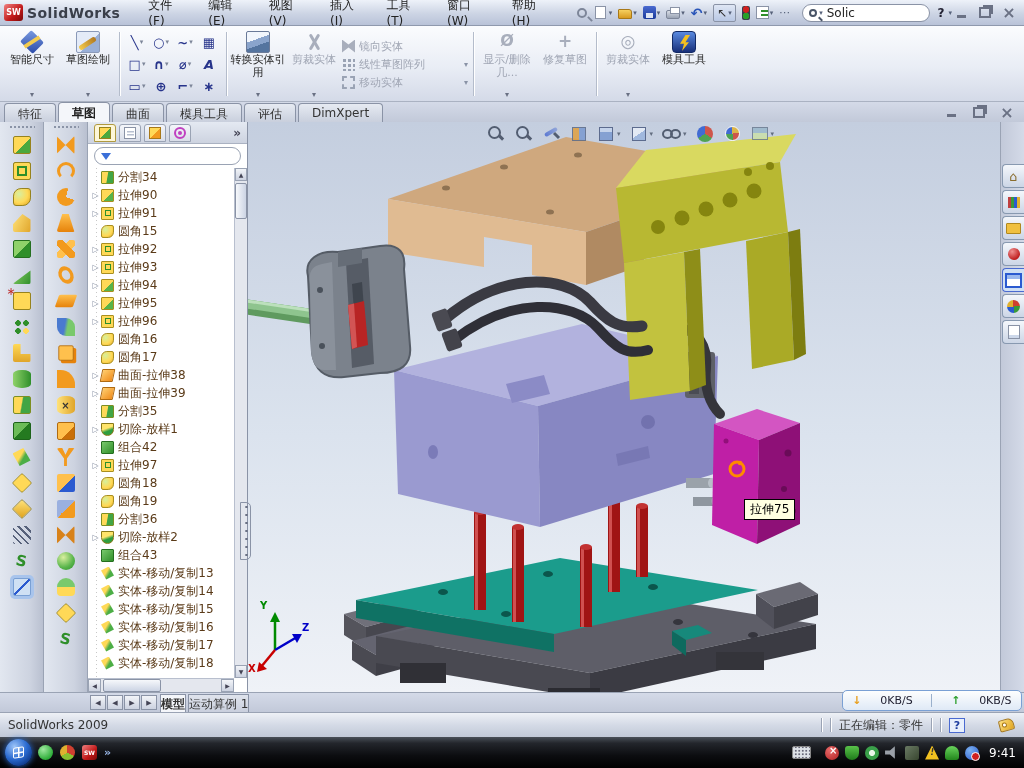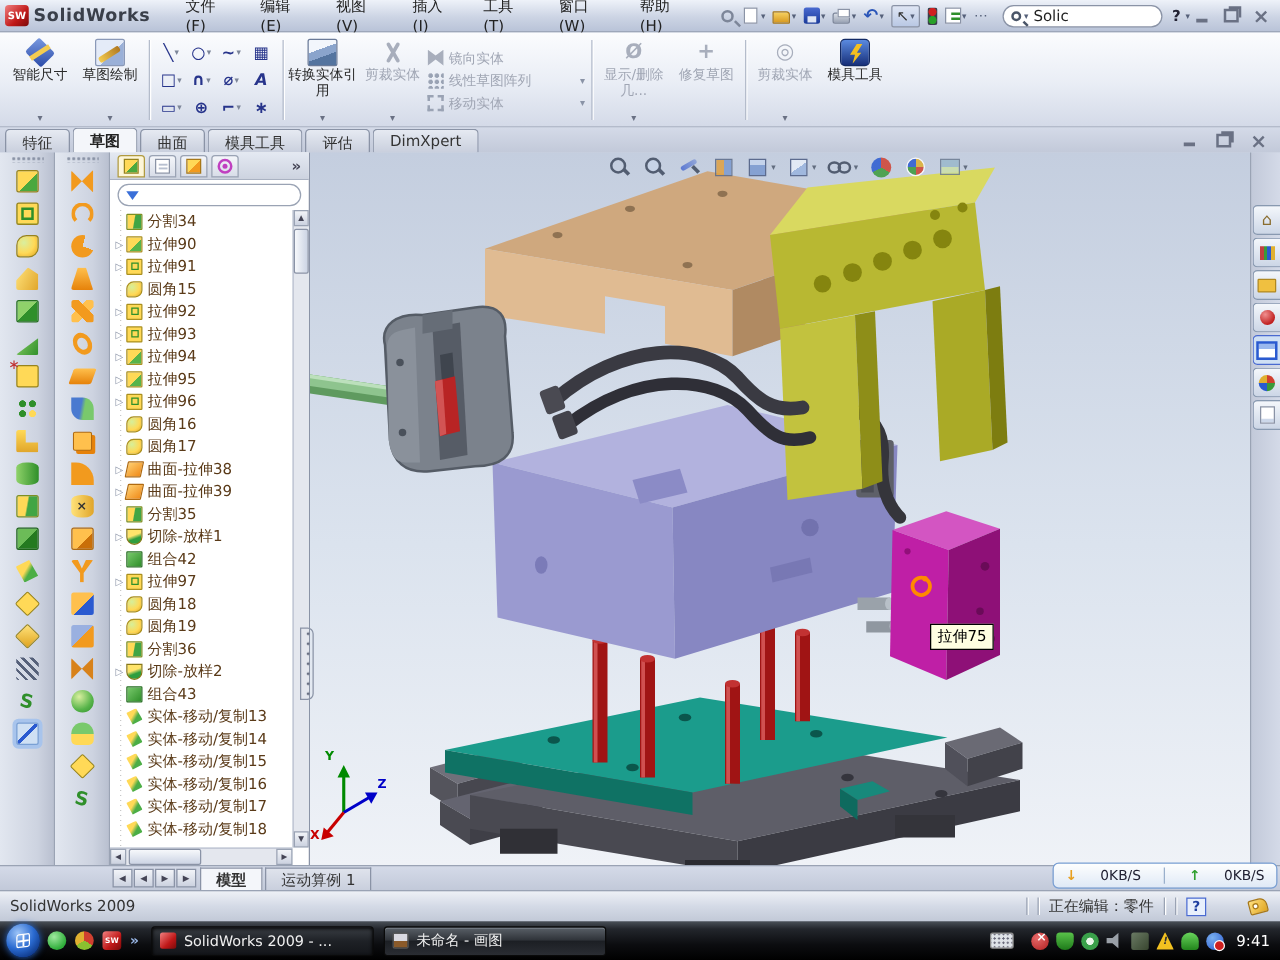--- a/index.html
+++ b/index.html
@@ -234,21 +234,21 @@
 
   .splitter-tab{position:absolute;left:240px;top:380px;width:11px;height:58px;background:linear-gradient(90deg,#e4e9f2,#c2c9d9);
     border:1px solid #8a93a6;border-radius:0 5px 5px 0;z-index:7;
     background-image:radial-gradient(circle,#6a7184 1px,transparent 1.4px);background-size:5px 8px;background-position:3px 8px;background-repeat:repeat-y;}
 
   
   .bottombar{position:absolute;top:692px;left:0;width:1024px;height:20px;background:linear-gradient(#d4dae8,#c2c9d9);
     border-top:1px solid #9aa3b4;display:flex;align-items:center;padding-left:90px;}
   .navbtn{width:16px;height:15px;border:1px solid #8a93a6;background:linear-gradient(#f2f4f8,#ccd2e0);
     font-size:7px;color:#445;display:flex;align-items:center;justify-content:center;margin-right:1px;}
-  .mtab{font-size:12px;color:#333;padding:1px 12px;border:1px solid #8a93a6;border-bottom:none;margin-left:2px;
+  .mtab{font-size:12px;color:#333;padding:1px 0;border:1px solid #8a93a6;border-bottom:none;margin-left:2px;
     background:linear-gradient(#dfe3ec,#c9cfdd);height:18px;white-space:nowrap;}
   .mtab.active{background:#f4f6fa;font-weight:bold;}
 
   
   .netmon{position:absolute;top:690px;right:2px;width:180px;height:21px;background:linear-gradient(#fdfefe,#dfe9f6);
     border:1px solid #7aa0d4;border-radius:5px;display:flex;align-items:center;justify-content:space-around;z-index:9;font-size:11px;color:#223;}
   .netmon .arr-dn{color:#e8a020;font-weight:bold;}
   .netmon .arr-up{color:#2fa02f;font-weight:bold;}
   .netmon .nsep{width:1px;height:13px;background:#9ab0cc;}
 
@@ -1208,32 +1208,20 @@
   <div class="taskbar">
     <div class="startorb">
         <span class="orbflag"></span>
       </div>
     <div class="ql">
       <span class="qlico ql-msn"></span>
       <span class="qlico ql-ball"></span>
       <span class="qlico ql-sw">SW</span>
       <span class="ql-chev">»</span>
     </div>
-    <div style="display:flex;">
-
-        <div class="taskbtn active">
-          <i class="tbico tb-sw"></i>
-          <span class="tlab">SolidWorks 2009 - ...</span>
-        </div>
-
-        <div class="taskbtn">
-          <i class="tbico tb-paint"></i>
-          <span class="tlab">未命名 - 画图</span>
-        </div>
-      </div>
     <div class="tray">
       <span class="kbdico"></span>
       <span style="display:flex;gap:6px;">
 
           <i class="trico tr1"></i>
 
           <i class="trico tr2"></i>
 
           <i class="trico tr3"></i>
 

